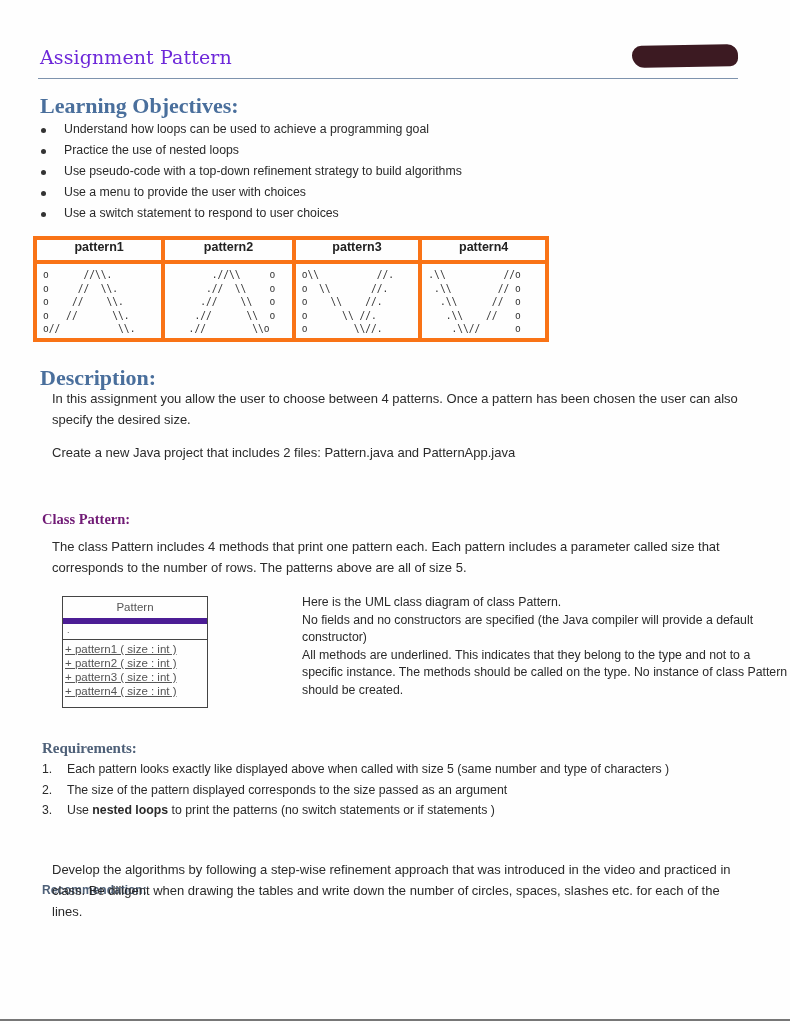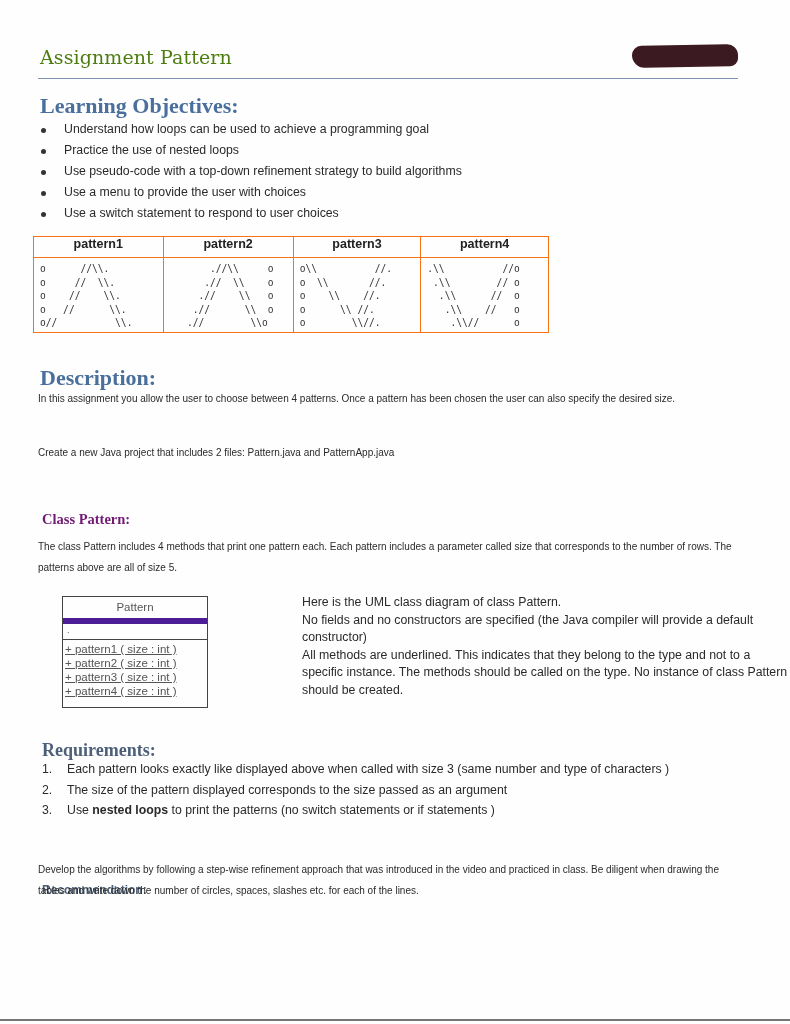--- a/index.html
+++ b/index.html
@@ -4,21 +4,21 @@
 <style>
   html, body { margin: 0; padding: 0; background: #fefefe; }
   body {
     width: 790px; height: 1024px; position: relative; overflow: hidden;
     font-family: "Liberation Sans", "DejaVu Sans", sans-serif;
     color: #2a2a2a;
   }
   .title {
     position: absolute; left: 40px; top: 46px;
     font-family: "DejaVu Serif", "Liberation Serif", serif;
-    font-size: 19px; color: #4d7c0f; letter-spacing: 0.1px;
+    font-size: 19px; color: #6d28d9; letter-spacing: 0.1px;
   }
   .redaction {
     position: absolute; left: 632px; top: 45px; width: 106px; height: 22px;
     background: #3c1a22; border-radius: 12px 14px 10px 16px;
     transform: rotate(-1deg);
   }
   .title-rule {
     position: absolute; left: 38px; top: 78px; width: 700px; height: 1px;
     background: #7e93ad;
   }
@@ -28,54 +28,54 @@
     font-weight: bold; font-size: 22px; color: #4a6f9c;
   }
   .h-minor {
     position: absolute; left: 42px;
     font-family: "Liberation Serif", "DejaVu Serif", serif;
     font-weight: bold; font-size: 14.5px; color: #701a75;
   }
   .h-small {
     position: absolute; left: 42px;
     font-family: "Liberation Serif", "DejaVu Serif", serif;
-    font-weight: bold; font-size: 18px; color: #4e6078;
+    font-weight: bold; font-size: 15px; color: #4e6078;
   }
   .h-tiny {
     position: absolute; left: 42px;
     font-family: "Liberation Sans", sans-serif;
     font-weight: bold; font-size: 12px; color: #4e6078;
   }
   ul.objectives {
     position: absolute; left: 38px; top: 119px; margin: 0; padding: 0;
     list-style: none; font-size: 12.3px; line-height: 21px;
   }
   ul.objectives li { position: relative; padding-left: 26px; }
   ul.objectives li::before {
     content: ""; position: absolute; left: 3px; top: 9px;
     width: 5px; height: 5px; border-radius: 50%; background: #333;
   }
   table.patterns {
     position: absolute; left: 33px; top: 236px;
     border-collapse: collapse; width: 516px;
   }
   table.patterns th, table.patterns td {
-    border: 1px solid #f97316; padding: 0; vertical-align: top;
+    border: 4px solid #f97316; padding: 0; vertical-align: top;
   }
   table.patterns th {
     height: 20px; font-size: 12.5px; font-weight: bold; color: #222;
   }
   table.patterns td { height: 74px; }
   pre.pat {
     margin: 4px 0 0 6px;
     font-family: "DejaVu Sans Mono", "Liberation Mono", monospace;
     font-size: 9.6px; line-height: 13.6px; color: #333;
   }
   .para {
-    position: absolute; left: 38px; font-size: 10px; line-height: 21px;
+    position: absolute; left: 52px; font-size: 13px; line-height: 21px;
     width: 700px;
   }
   .uml {
     position: absolute; left: 62px; top: 596px; width: 144px; height: 110px;
     border: 1px solid #444; font-size: 11.5px; color: #555;
   }
   .uml .name { height: 21px; line-height: 21px; text-align: center; border-bottom: 6px solid #4c1d95; }
   .uml .fields { height: 15px; border-bottom: 1px solid #444; position: relative; }
   .uml .fields span { position: absolute; left: 4px; top: 1px; font-size: 9px; }
   .uml .methods { padding: 2px 0 0 2px; }
@@ -171,21 +171,21 @@
   </div>
 </div>
 <div class="uml-desc">
   <div>Here is the UML class diagram of class Pattern.</div>
   <div>No fields and no constructors are specified (the Java compiler will provide a default constructor)</div>
   <div>All methods are underlined. This indicates that they belong to the type and not to a specific instance. The methods should be called on the type. No instance of class Pattern should be created.</div>
 </div>
 
 <div class="h-small" style="top:740px;">Requirements:</div>
 <ol class="reqs">
-  <li><span class="num">1.</span><span>Each pattern looks exactly like displayed above when called with size 3 (same number and type of characters )</span></li>
+  <li><span class="num">1.</span><span>Each pattern looks exactly like displayed above when called with size 5 (same number and type of characters )</span></li>
   <li><span class="num">2.</span><span>The size of the pattern displayed corresponds to the size passed as an argument</span></li>
   <li><span class="num">3.</span><span>Use </span><b>nested loops</b><span> to print the patterns (no switch statements or if statements )</span></li>
 </ol>
 
 <div class="h-tiny" style="top:883px;">Recommendation:</div>
 <div class="para" style="top:859px; width:700px;">Develop the algorithms by following a step-wise refinement approach that was introduced in the video and practiced in class. Be diligent when drawing the tables and write down the number of circles, spaces, slashes etc. for each of the lines.</div>
 
 <div class="bottom-rule"></div>
 
 </body></html>

